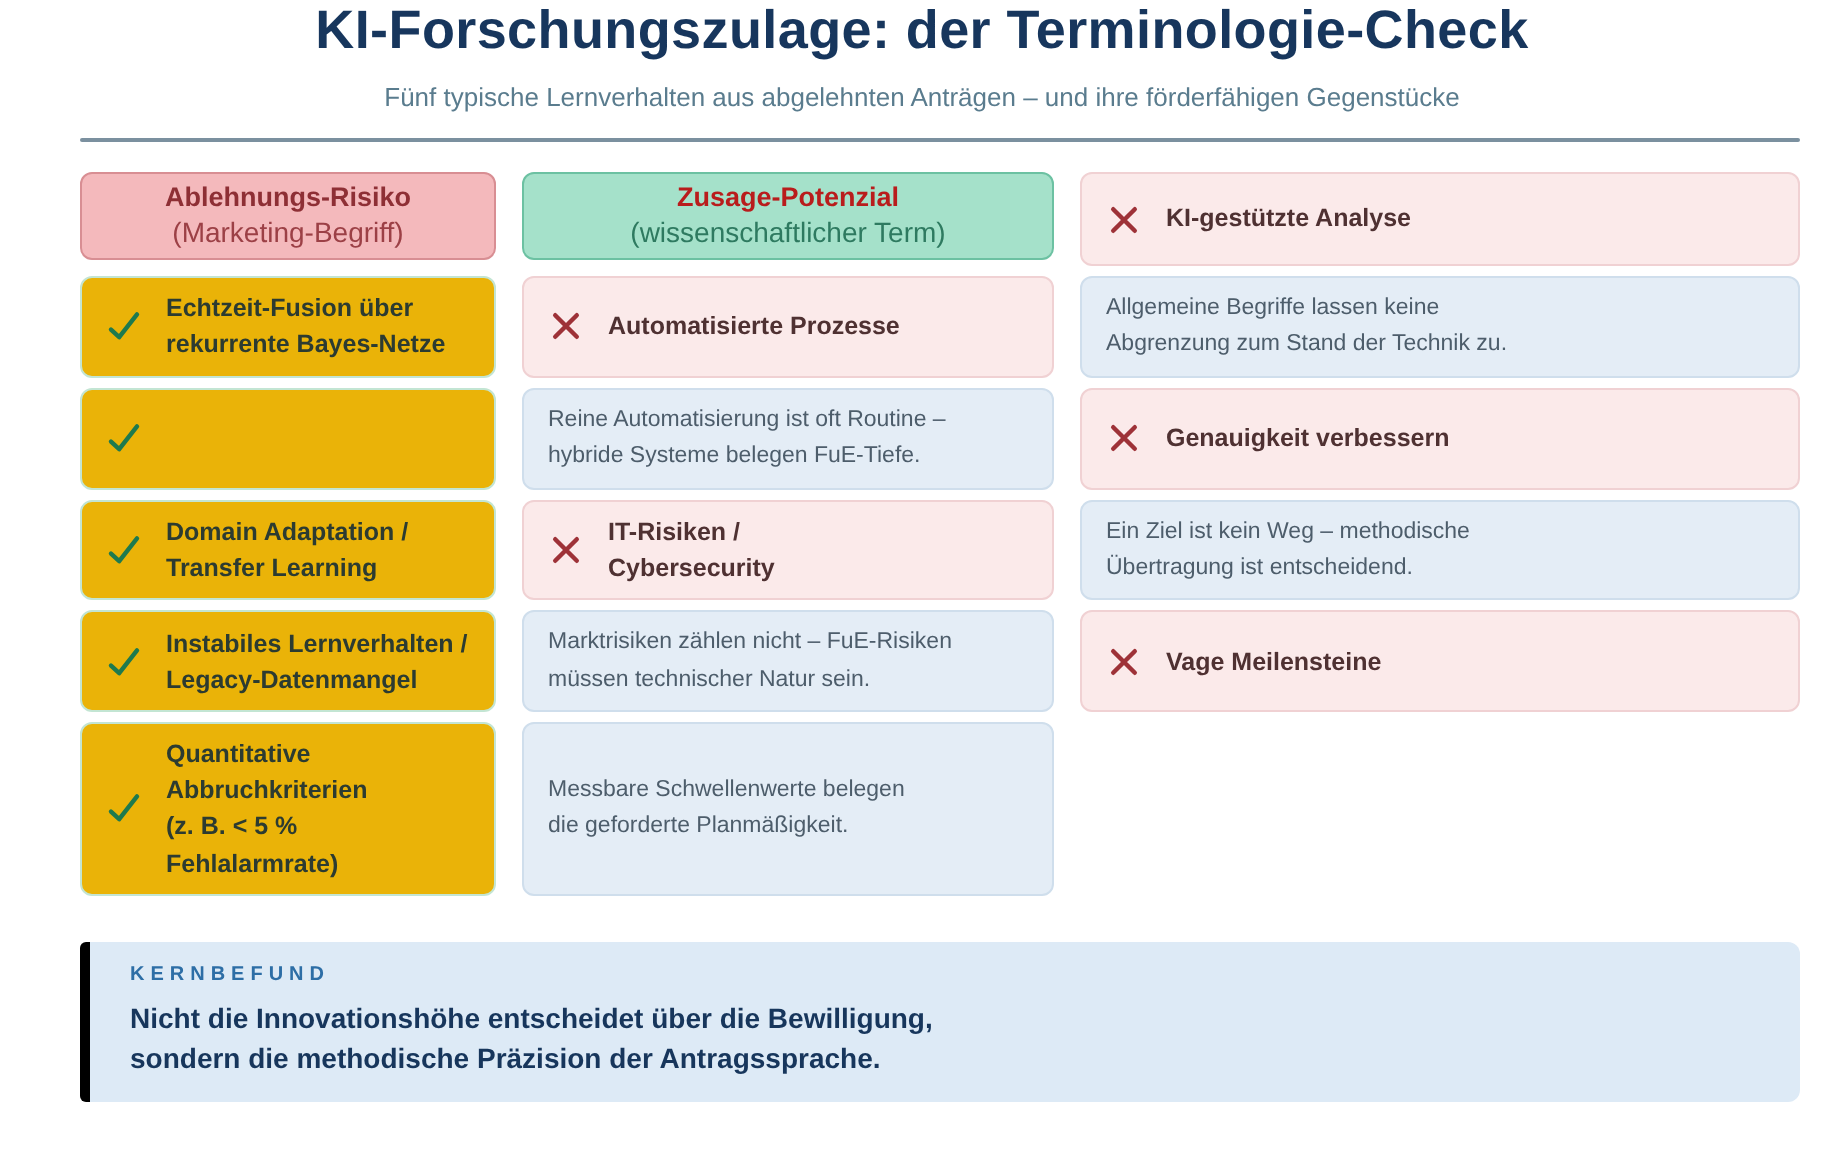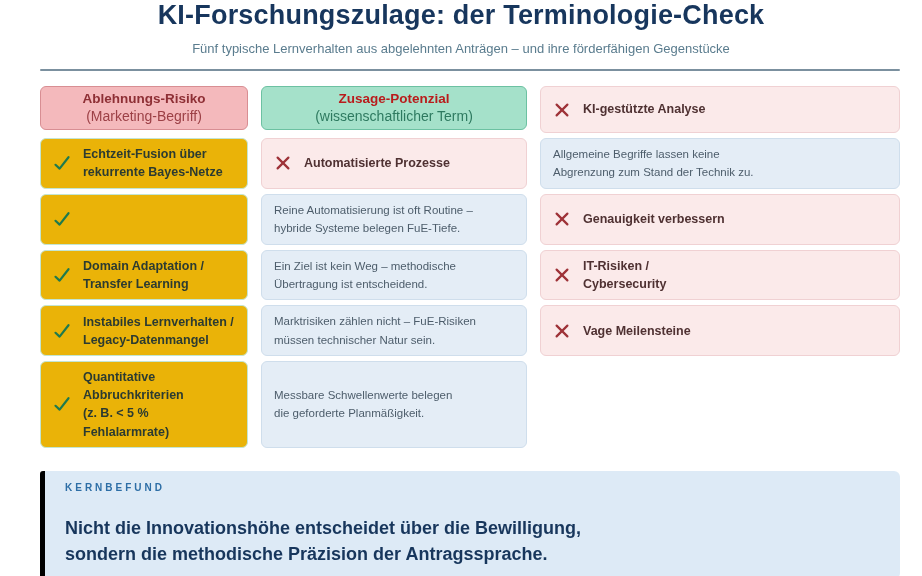--- a/index.html
+++ b/index.html
@@ -60,22 +60,22 @@
 
   
   .kern {
     margin: 23px 22px 0 40px;
     background: #ddeaf6;
     border-left: 5px solid #000000;
     border-radius: 3px 6px 6px 3px;
     padding: 11px 20px 12px 20px;
   }
   .kern .klabel { color: #2d6ea6; font-size: 10px; font-weight: bold; letter-spacing: 3px; }
-  .kern .ktext  { color: #17365c; font-size: 18px; font-weight: bold; line-height: 1.45;
-                  margin-top: 22px; white-space: pre-line; }
+  .kern .ktext  { color: #17365c; font-size: 14px; font-weight: bold; line-height: 1.45;
+                  margin-top: 6px; white-space: pre-line; }
 
   
   .footer { text-align: center; margin-top: 42px; color: #9aa0a6; font-size: 10.5px; }
 </style>
 </head>
 <body>
 
 <div class="page">
 
   <div class="hdr">
@@ -147,33 +147,33 @@
     </div>
     <div class="cell datacell cell-green">
       <span class="icon-wrap">
         <svg width="18" height="18" viewBox="0 0 18 18">
             <path d="M2.5 10.8 L6.6 14.6 L15.5 3.2" stroke="#1e7a4e" stroke-width="2.2" stroke-linecap="round" stroke-linejoin="round" fill="none"></path>
           </svg>
       </span>
       <span class="cell-txt">Domain Adaptation /
 Transfer Learning</span>
     </div>
+    <div class="cell datacell cell-pink">
+      <span class="icon-wrap">
+        <svg width="16" height="16" viewBox="0 0 16 16">
+            <path d="M2.6 2.6 L13.4 13.4 M13.4 2.6 L2.6 13.4" stroke="#9e3238" stroke-width="2.2" stroke-linecap="round" fill="none"></path>
+          </svg>
+      </span>
+      <span class="cell-txt">IT-Risiken /
+Cybersecurity</span>
+    </div>
+
     <div class="cell datacell cell-blue">
       <span class="cell-txt">Ein Ziel ist kein Weg – methodische
 Übertragung ist entscheidend.</span>
-    </div>
-
-    <div class="cell datacell cell-pink">
-      <span class="icon-wrap">
-        <svg width="16" height="16" viewBox="0 0 16 16">
-            <path d="M2.6 2.6 L13.4 13.4 M13.4 2.6 L2.6 13.4" stroke="#9e3238" stroke-width="2.2" stroke-linecap="round" fill="none"></path>
-          </svg>
-      </span>
-      <span class="cell-txt">IT-Risiken /
-Cybersecurity</span>
     </div>
     <div class="cell datacell cell-green">
       <span class="icon-wrap">
         <svg width="18" height="18" viewBox="0 0 18 18">
             <path d="M2.5 10.8 L6.6 14.6 L15.5 3.2" stroke="#1e7a4e" stroke-width="2.2" stroke-linecap="round" stroke-linejoin="round" fill="none"></path>
           </svg>
       </span>
       <span class="cell-txt">Instabiles Lernverhalten /
 Legacy-Datenmangel</span>
     </div>

